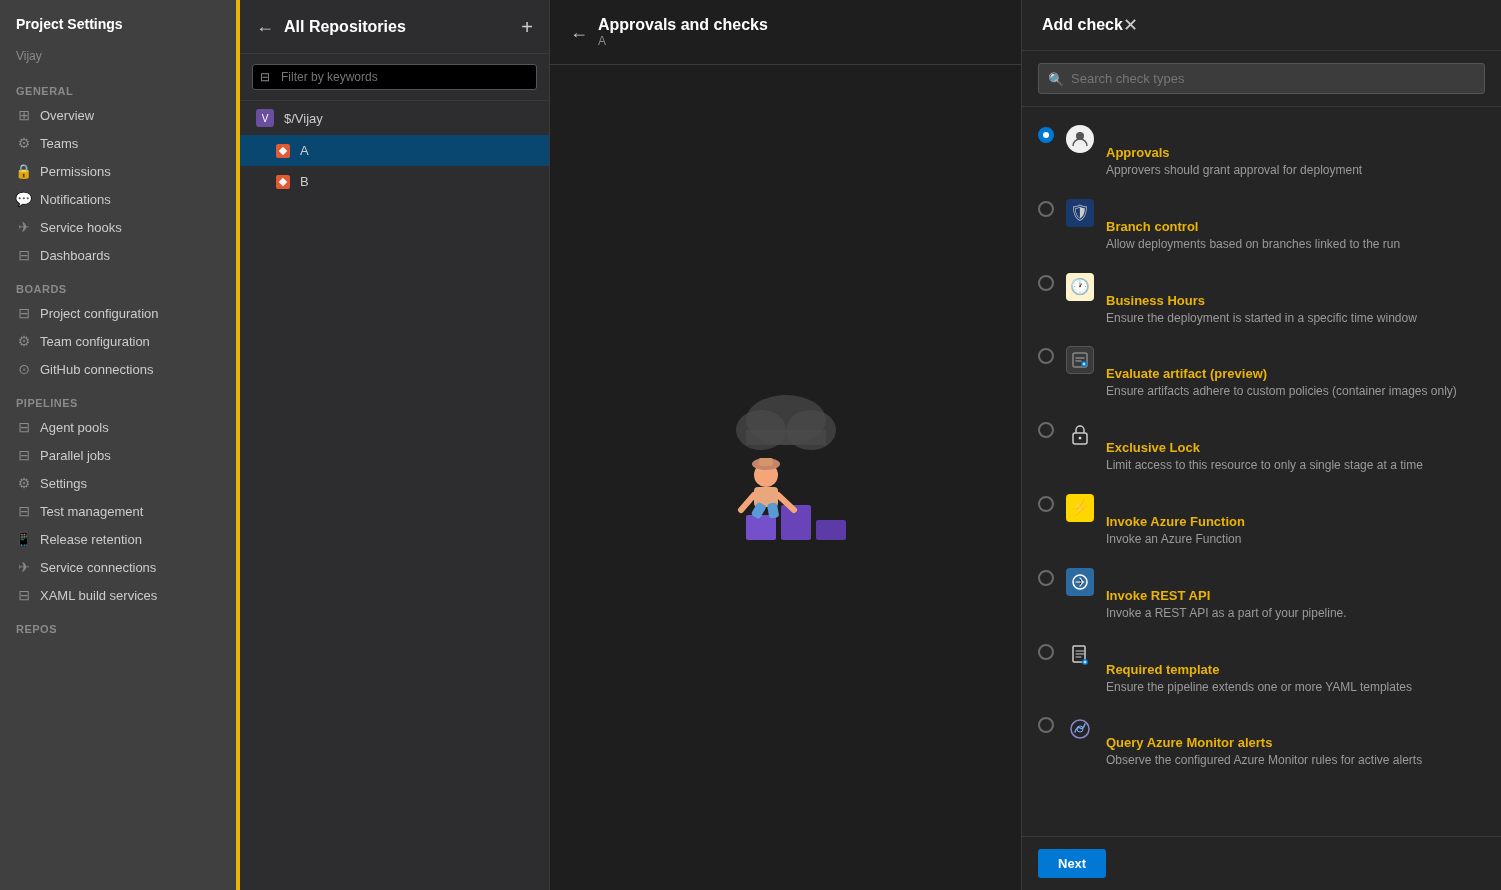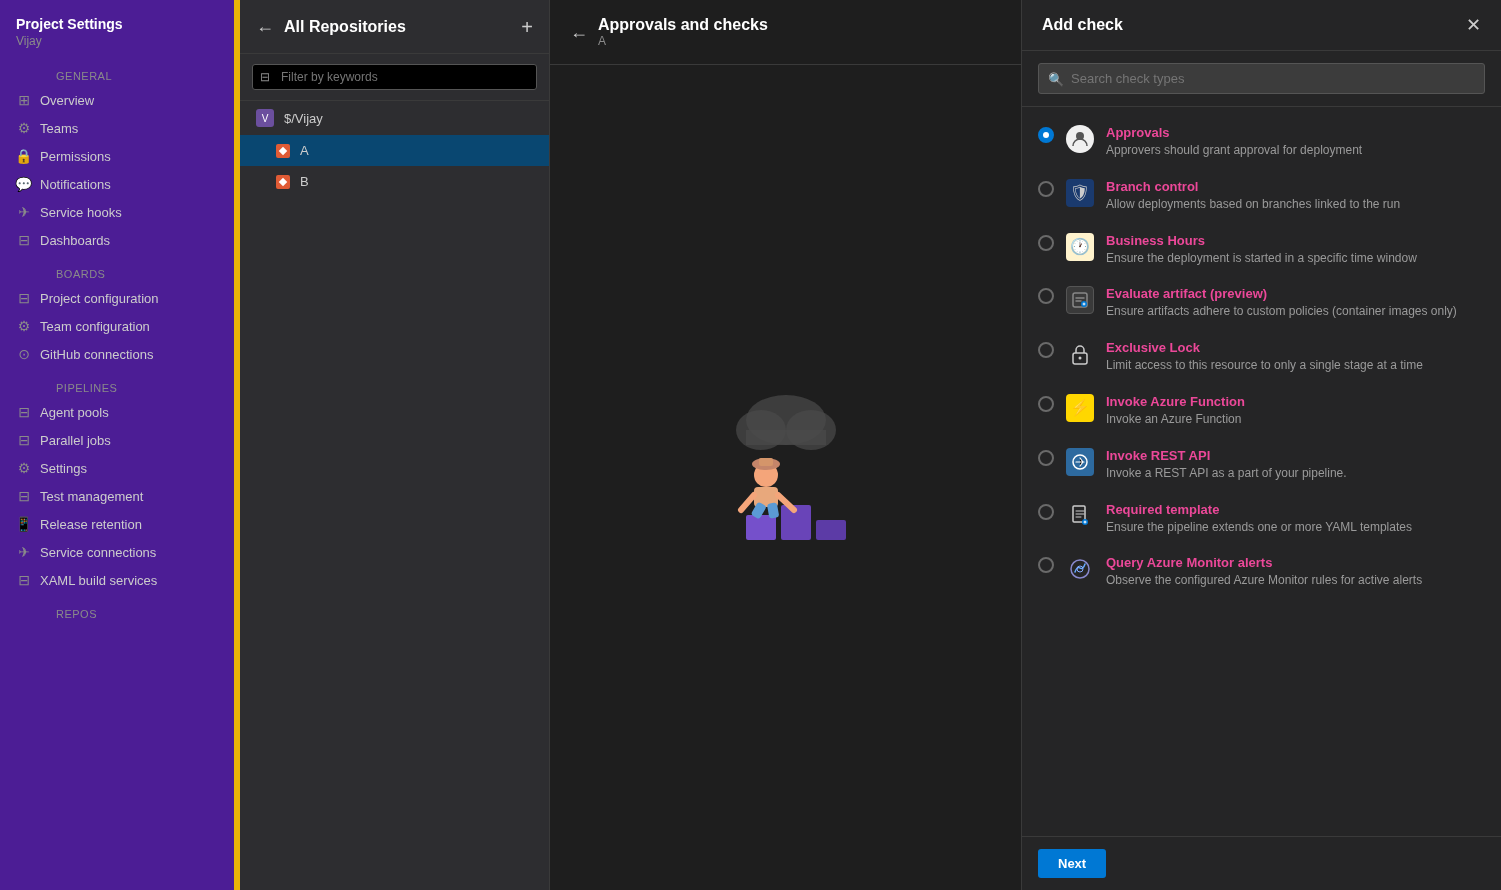--- a/index.html
+++ b/index.html
@@ -9,47 +9,46 @@
       color: #cccccc;
       display: flex;
       height: 890px;
       overflow: hidden;
       font-size: 13px;
     }
 
     
     .sidebar {
       width: 240px;
-      background: #4c1d95;
-      border-right: 6px solid #eab308;
+      background: #404040;
+      border-right: 4px solid #eab308;
       overflow-y: auto;
       flex-shrink: 0;
       padding-bottom: 20px;
     }
     .sidebar-header {
       padding: 16px 16px 8px 16px;
     }
     .sidebar-app-title {
       font-size: 14px;
       font-weight: 600;
       color: #ffffff;
     }
     .sidebar-user {
       font-size: 12px;
       color: #8a8a8a;
-      margin-top: 2px;
+      margin-top: 17px;
     }
     .sidebar-section-label {
       font-size: 11px;
-      font-weight: 400;
+      font-weight: 700;
       color: #8a8a8a;
       text-transform: uppercase;
       letter-spacing: 0.5px;
       padding: 14px 16px 4px 16px;
-      margin-left: 40px;
     }
     .sidebar-item {
       display: flex;
       align-items: center;
       padding: 6px 16px;
       cursor: pointer;
       color: #cccccc;
       gap: 8px;
       font-size: 13px;
     }
@@ -223,24 +222,22 @@
       background: #252526;
       border-left: 1px solid #3a3a3a;
       display: flex;
       flex-direction: column;
       flex-shrink: 0;
       position: relative;
     }
     .add-check-header {
       display: flex;
       align-items: center;
-      justify-content: space-between;
       padding: 16px 20px;
       border-bottom: 1px solid #3a3a3a;
-      gap: 11px;
     }
     .add-check-title {
       font-size: 16px;
       font-weight: 600;
       color: #ffffff;
     }
     .close-btn {
       background: none;
       border: none;
       color: #cccccc;
@@ -314,22 +311,23 @@
       display: flex;
       align-items: center;
       justify-content: center;
       border-radius: 4px;
       font-size: 16px;
     }
     .check-info { flex: 1; min-width: 0; }
     .check-name {
       font-size: 13px;
       font-weight: 600;
-      color: #ec4899;
+      color: #eab308;
       margin-bottom: 2px;
+      margin-top: 20px;
     }
     .check-desc {
       font-size: 12px;
       color: #9a9a9a;
       line-height: 1.4;
     }
     .add-check-footer {
       padding: 12px 16px;
       border-top: 1px solid #3a3a3a;
       display: flex;

